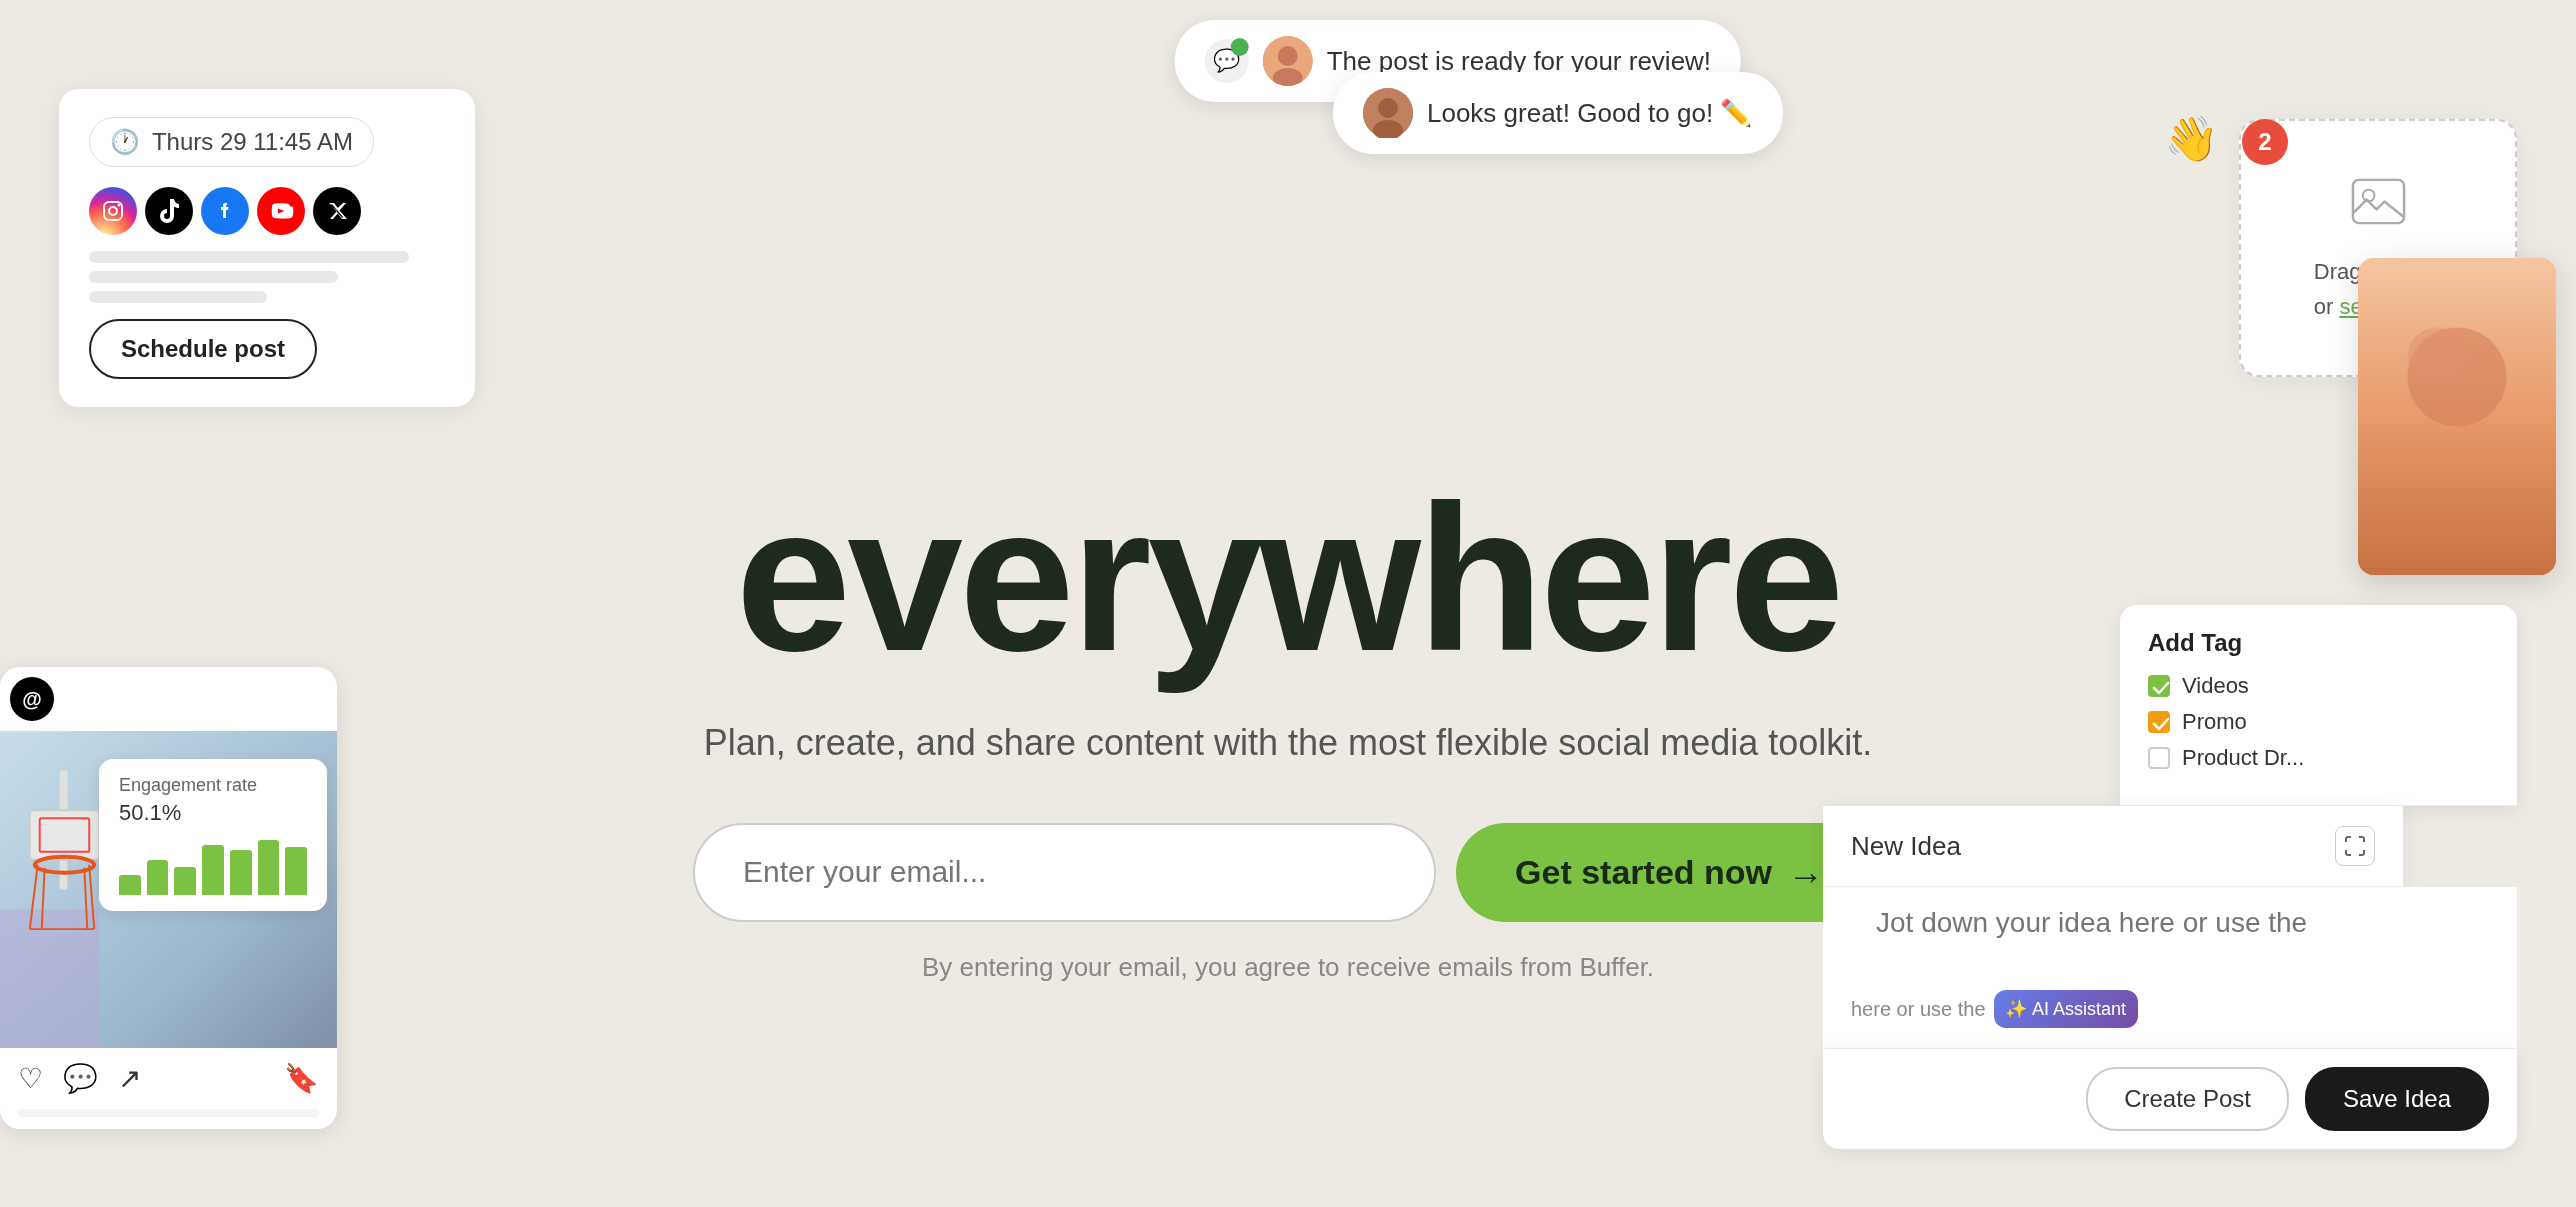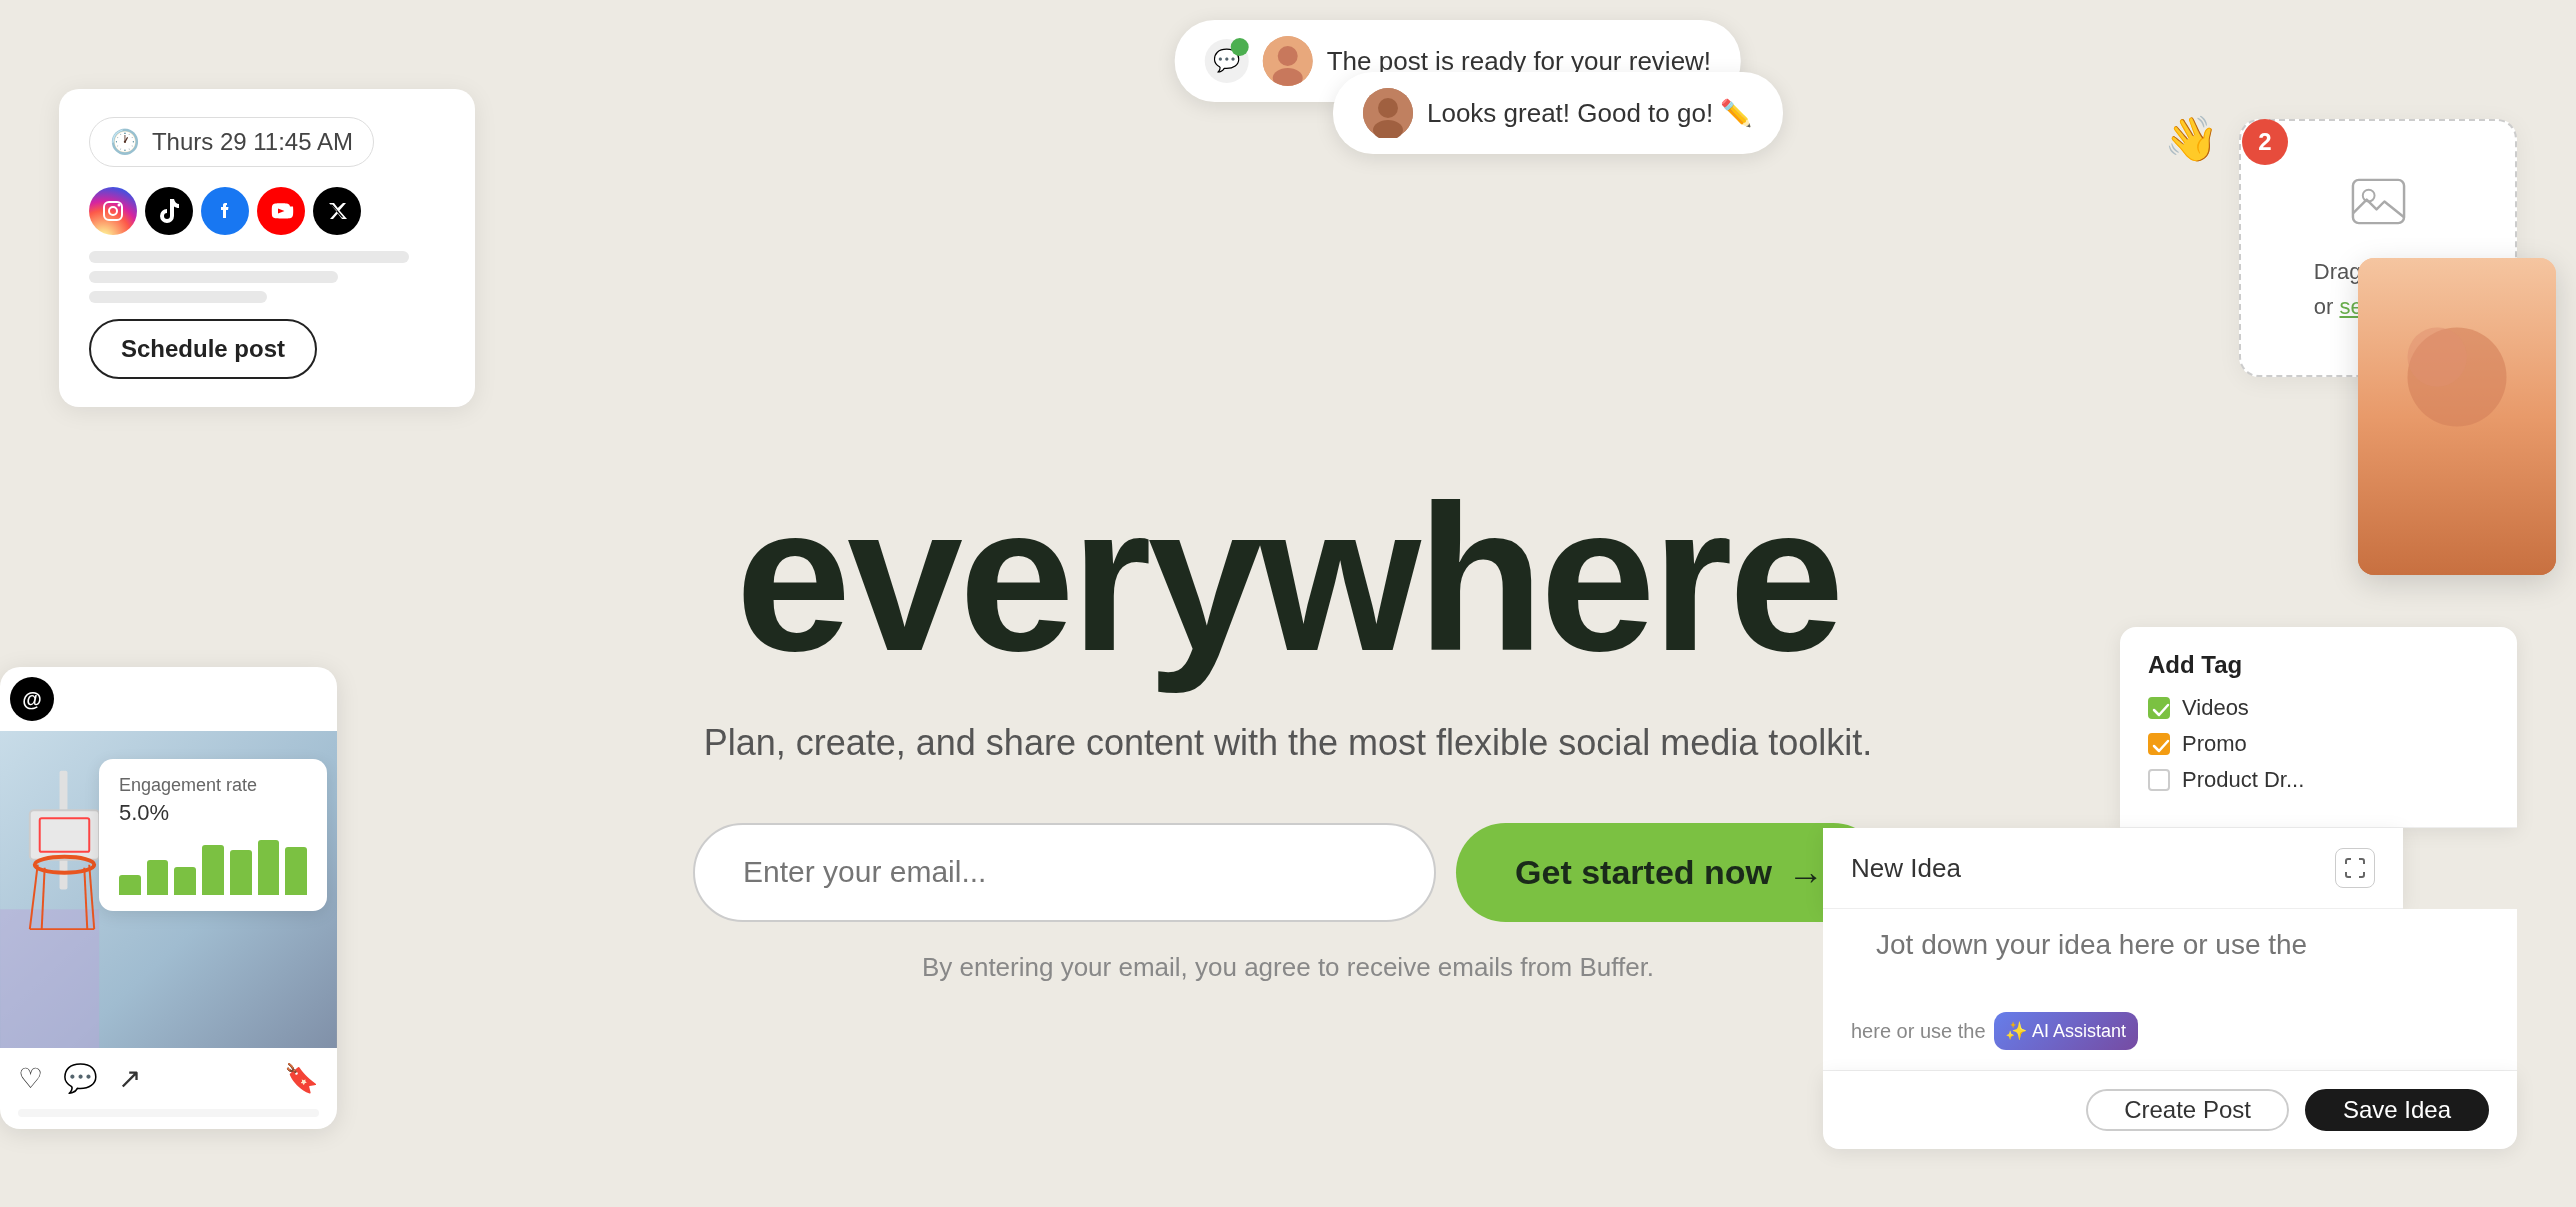--- a/index.html
+++ b/index.html
@@ -500,21 +500,21 @@
       padding: 18px 28px;
       width: 694px;
       margin-left: -297px;
       box-shadow: 0 4px 20px rgba(0,0,0,0.08);
       display: flex;
       gap: 16px;
       justify-content: flex-end;
     }
 
     .idea-btn {
-      padding: 5px 36px;
+      padding: 16px 36px;
       border-radius: 30px;
       font-size: 24px;
       font-weight: 500;
       cursor: pointer;
       border: 2px solid #ccc;
       background: #fff;
       color: #333;
     }
 
     .idea-btn-save {
@@ -662,21 +662,21 @@
     <span class="ig-action-icon">♡</span>
     <span class="ig-action-icon">💬</span>
     <span class="ig-action-icon">↗</span>
     <span class="ig-action-icon ig-save">🔖</span>
   </div>
   <div style="height:8px;background:#f5f5f5;margin:0 18px 12px;border-radius:4px;"></div>
 </div>
 
 <div class="engagement-card">
   <div class="engagement-title">Engagement rate</div>
-  <div class="engagement-rate">5.0%</div>
+  <div class="engagement-rate">50.1%</div>
   <div class="chart-bars">
     <div class="chart-bar" style="height:20px;"></div>
     <div class="chart-bar" style="height:35px;"></div>
     <div class="chart-bar" style="height:28px;"></div>
     <div class="chart-bar" style="height:50px;"></div>
     <div class="chart-bar" style="height:45px;"></div>
     <div class="chart-bar" style="height:55px;"></div>
     <div class="chart-bar" style="height:48px;"></div>
   </div>
 </div>

